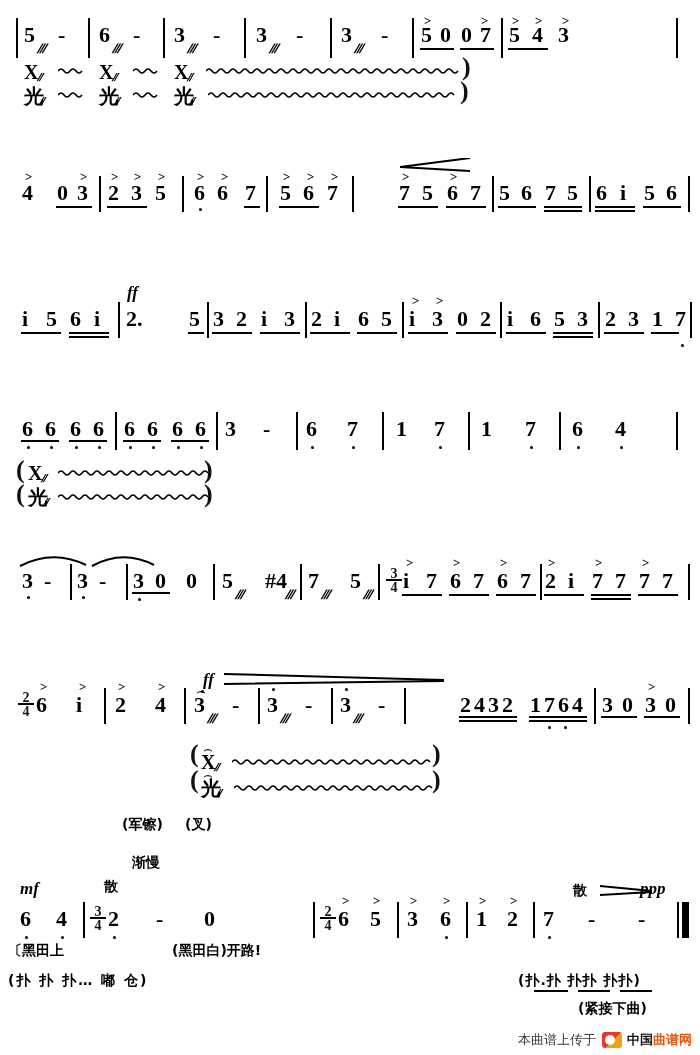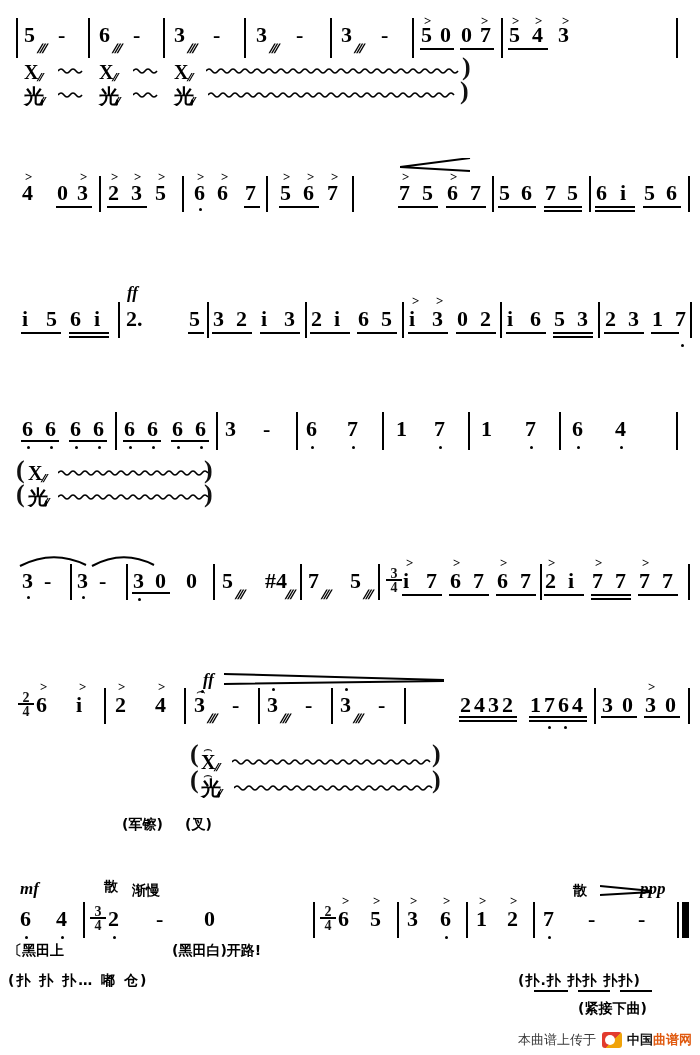--- a/index.html
+++ b/index.html
@@ -528,21 +528,21 @@
       </svg>
     <div class="paren" style="left:432px;top:768px;">)</div>
 
     <div class="cn" style="left:122px;top:816px;">(军镲)</div>
     <div class="cn" style="left:185px;top:816px;">(叉)</div>
   </div>
 
   <div>
     <div class="dyn" style="left:20px;top:880px;">mf</div>
     <div class="cn" style="left:104px;top:878px;">散</div>
-    <div class="cn" style="left:132px;top:882px;">渐慢</div>
+    <div class="cn" style="left:132px;top:854px;">渐慢</div>
 
     <div class="note" style="left:20px;top:908px;">6</div>
     <div class="odot" style="left:25px;top:936px;"></div>
     <div class="note" style="left:56px;top:908px;">4</div>
     <div class="odot" style="left:61px;top:936px;"></div>
     <div class="bar" style="left:83px;top:902px;height:36px;"></div>
 
     <div class="timesig" style="left:90px;top:906px;width:16px;">
       <span>3</span>
       <span class="den">4</span>

